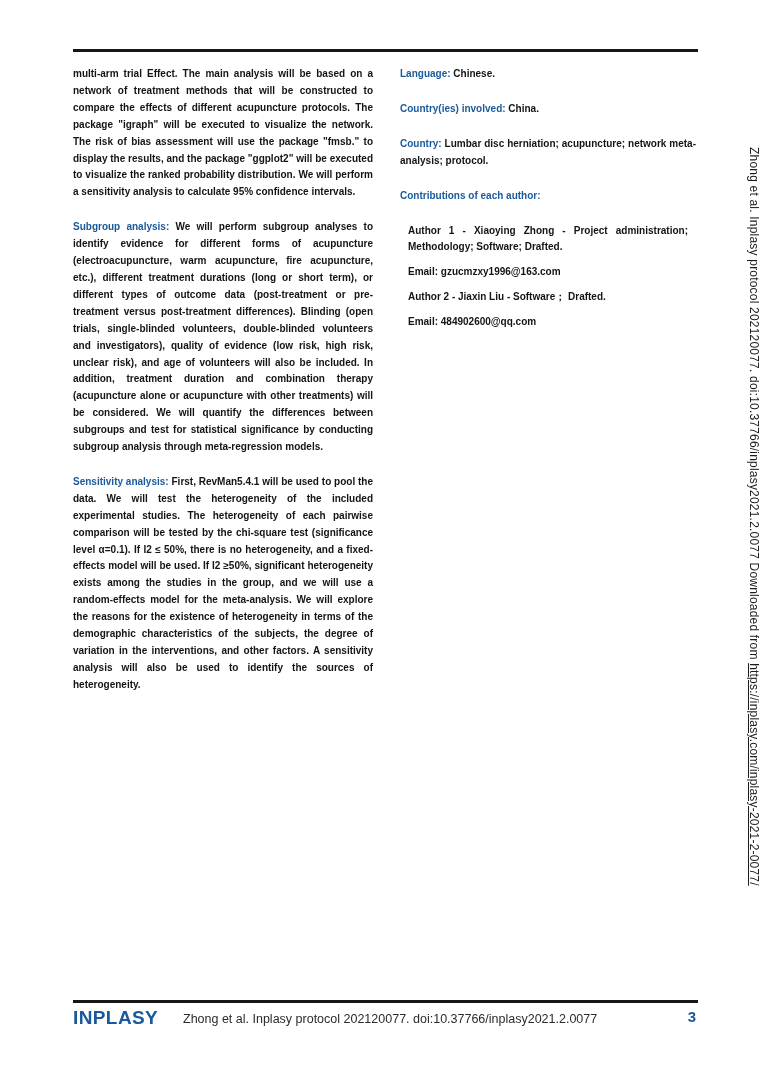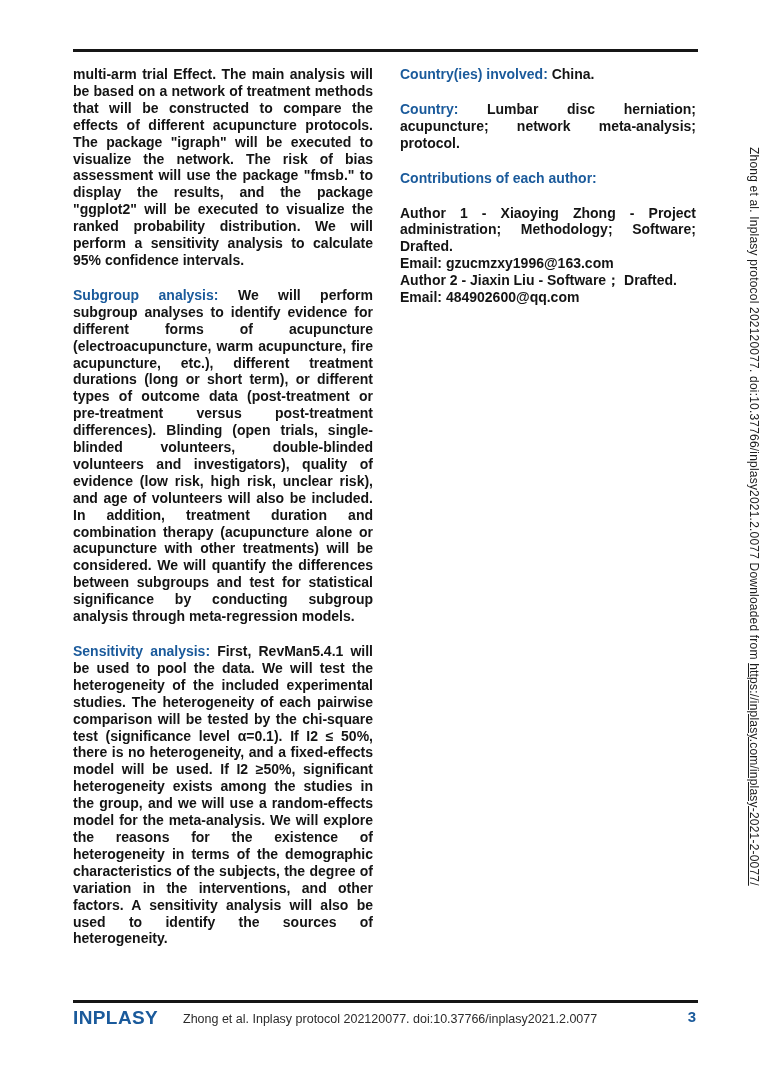--- a/index.html
+++ b/index.html
@@ -15,33 +15,33 @@
 
   .rule {
     position: absolute; left: 73px; width: 625px; height: 3px;
     background: #161616;
   }
   #rule-top { top: 49px; }
   #rule-bottom { top: 1000px; }
 
   .col {
     position: absolute; top: 66px;
-    font-size: 14px; font-weight: 700;
+    font-size: 10px; font-weight: 700;
     line-height: 16.9px;
     color: var(--ink);
     text-align: justify;
   }
   #col-left  { left: 73px;  width: 300px; }
   #col-right { left: 400px; width: 296px; }
 
   .para { margin: 0 0 18px 0; }
   .para:last-child { margin-bottom: 0; }
   .label { color: var(--accent); }
 
-  .contrib-line { margin: 0; }
+  .contrib-line { margin: 8px; }
 
   .sidebar-vertical {
     position: absolute; left: 761px; top: 147px;
     transform-origin: 0 0; transform: rotate(90deg);
     white-space: nowrap;
     font-size: 12px; font-weight: 400; color: #1c1c1c;
     letter-spacing: 0.2px;
   }
   .sidebar-vertical .link { text-decoration: underline; color: inherit; }
 
@@ -74,20 +74,24 @@
     <span>We will perform subgroup analyses to identify evidence for different forms of acupuncture (electroacupuncture, warm acupuncture, fire acupuncture, etc.), different treatment durations (long or short term), or different types of outcome data (post-treatment or pre-treatment versus post-treatment differences). Blinding (open trials, single-blinded volunteers, double-blinded volunteers and investigators), quality of evidence (low risk, high risk, unclear risk), and age of volunteers will also be included. In addition, treatment duration and combination therapy (acupuncture alone or acupuncture with other treatments) will be considered. We will quantify the differences between subgroups and test for statistical significance by conducting subgroup analysis through meta-regression models.</span>
   </p>
   <p class="para">
     <span class="label">Sensitivity analysis:</span>
     <span>First, RevMan5.4.1 will be used to pool the data. We will test the heterogeneity of the included experimental studies. The heterogeneity of each pairwise comparison will be tested by the chi-square test (significance level α=0.1). If I2 ≤ 50%, there is no heterogeneity, and a fixed-effects model will be used. If I2 ≥50%, significant heterogeneity exists among the studies in the group, and we will use a random-effects model for the meta-analysis. We will explore the reasons for the existence of heterogeneity in terms of the demographic characteristics of the subjects, the degree of variation in the interventions, and other factors. A sensitivity analysis will also be used to identify the sources of heterogeneity.</span>
   </p>
 </div>
 
 <div id="col-right" class="col">
   <p class="para">
+    <span class="label">Language:</span>
+    <span>Chinese.</span>
+  </p>
+  <p class="para">
     <span class="label">Country(ies) involved:</span>
     <span>China.</span>
   </p>
   <p class="para">
     <span class="label">Country:</span>
     <span>Lumbar disc herniation; acupuncture; network meta-analysis; protocol.</span>
   </p>
   <p class="para">
     <span class="label">Contributions of each author:</span>
   </p>

